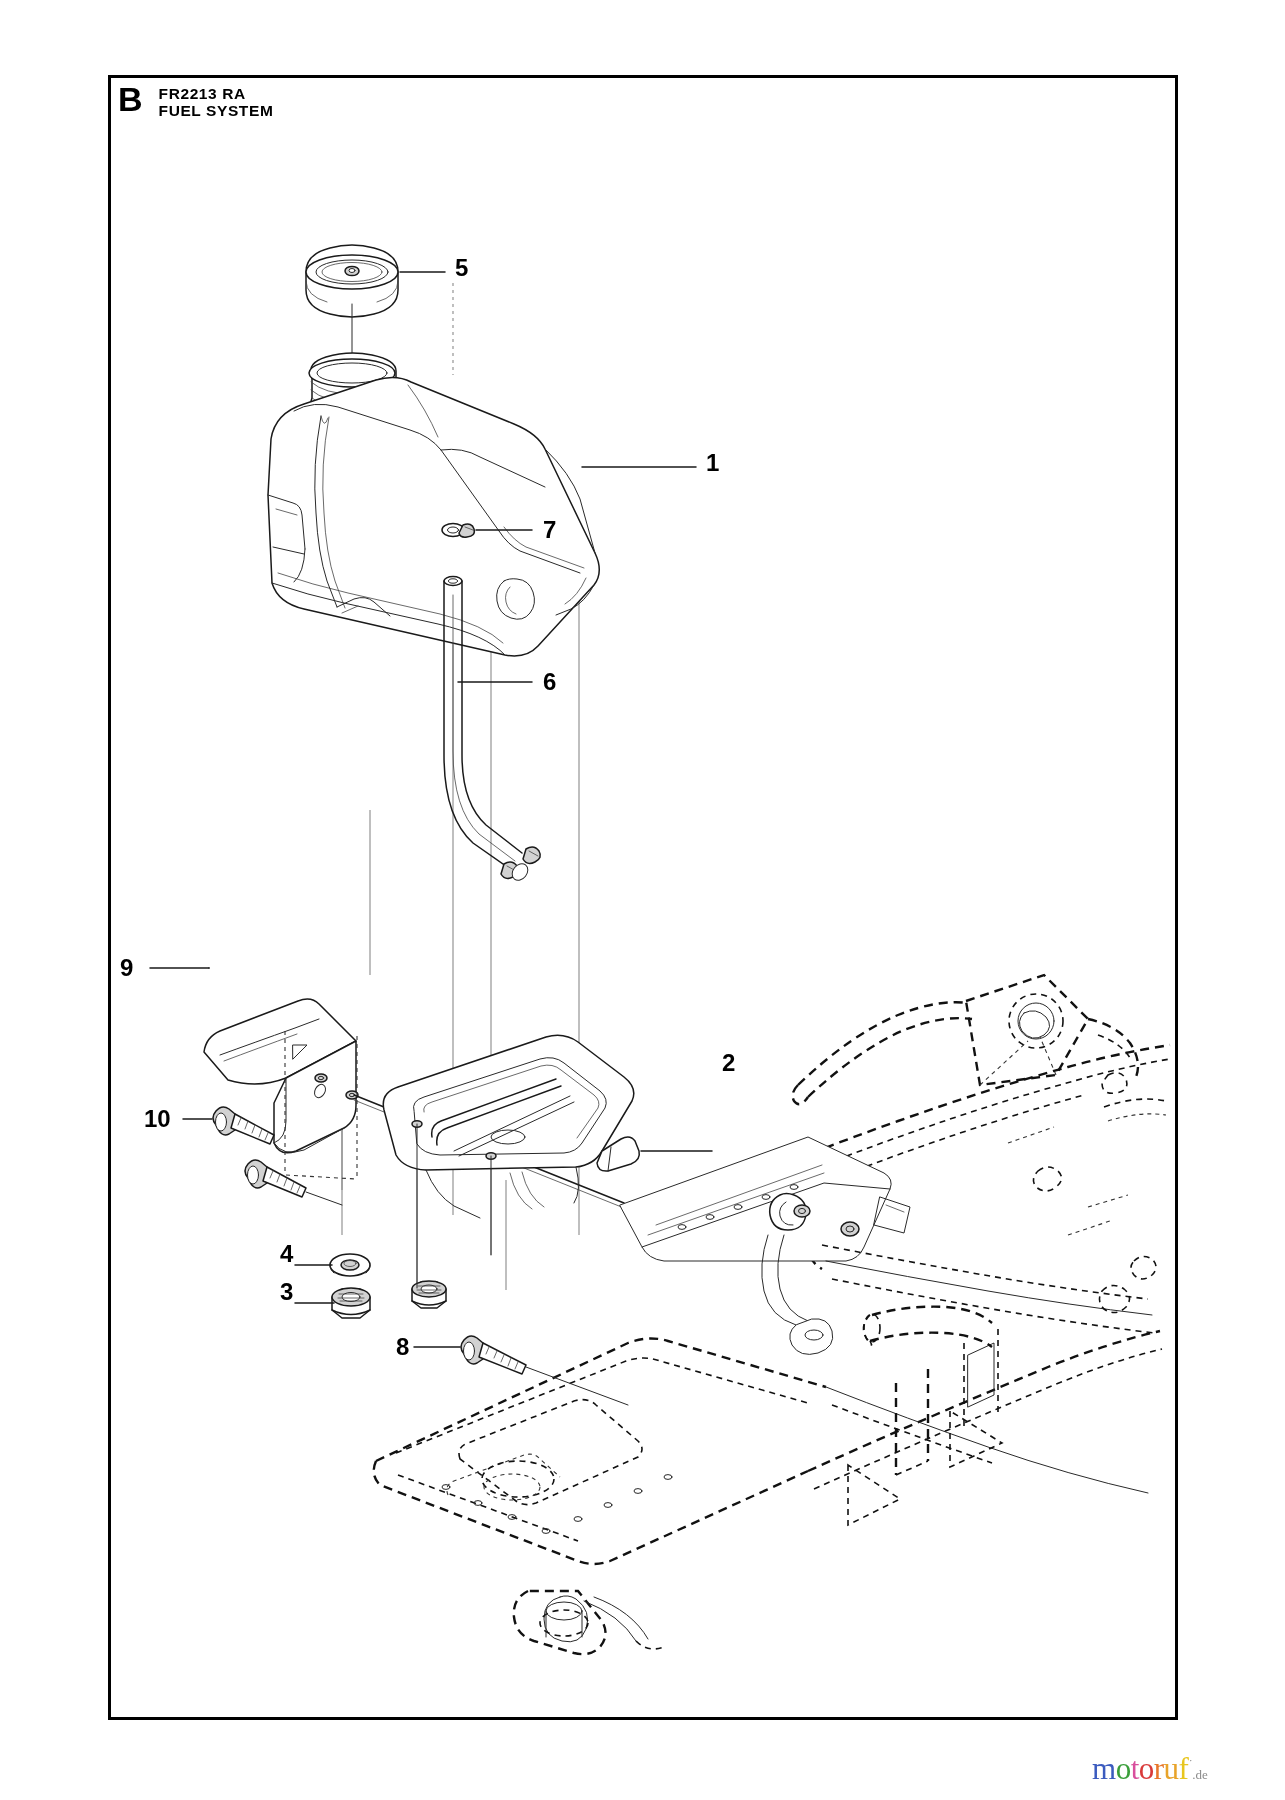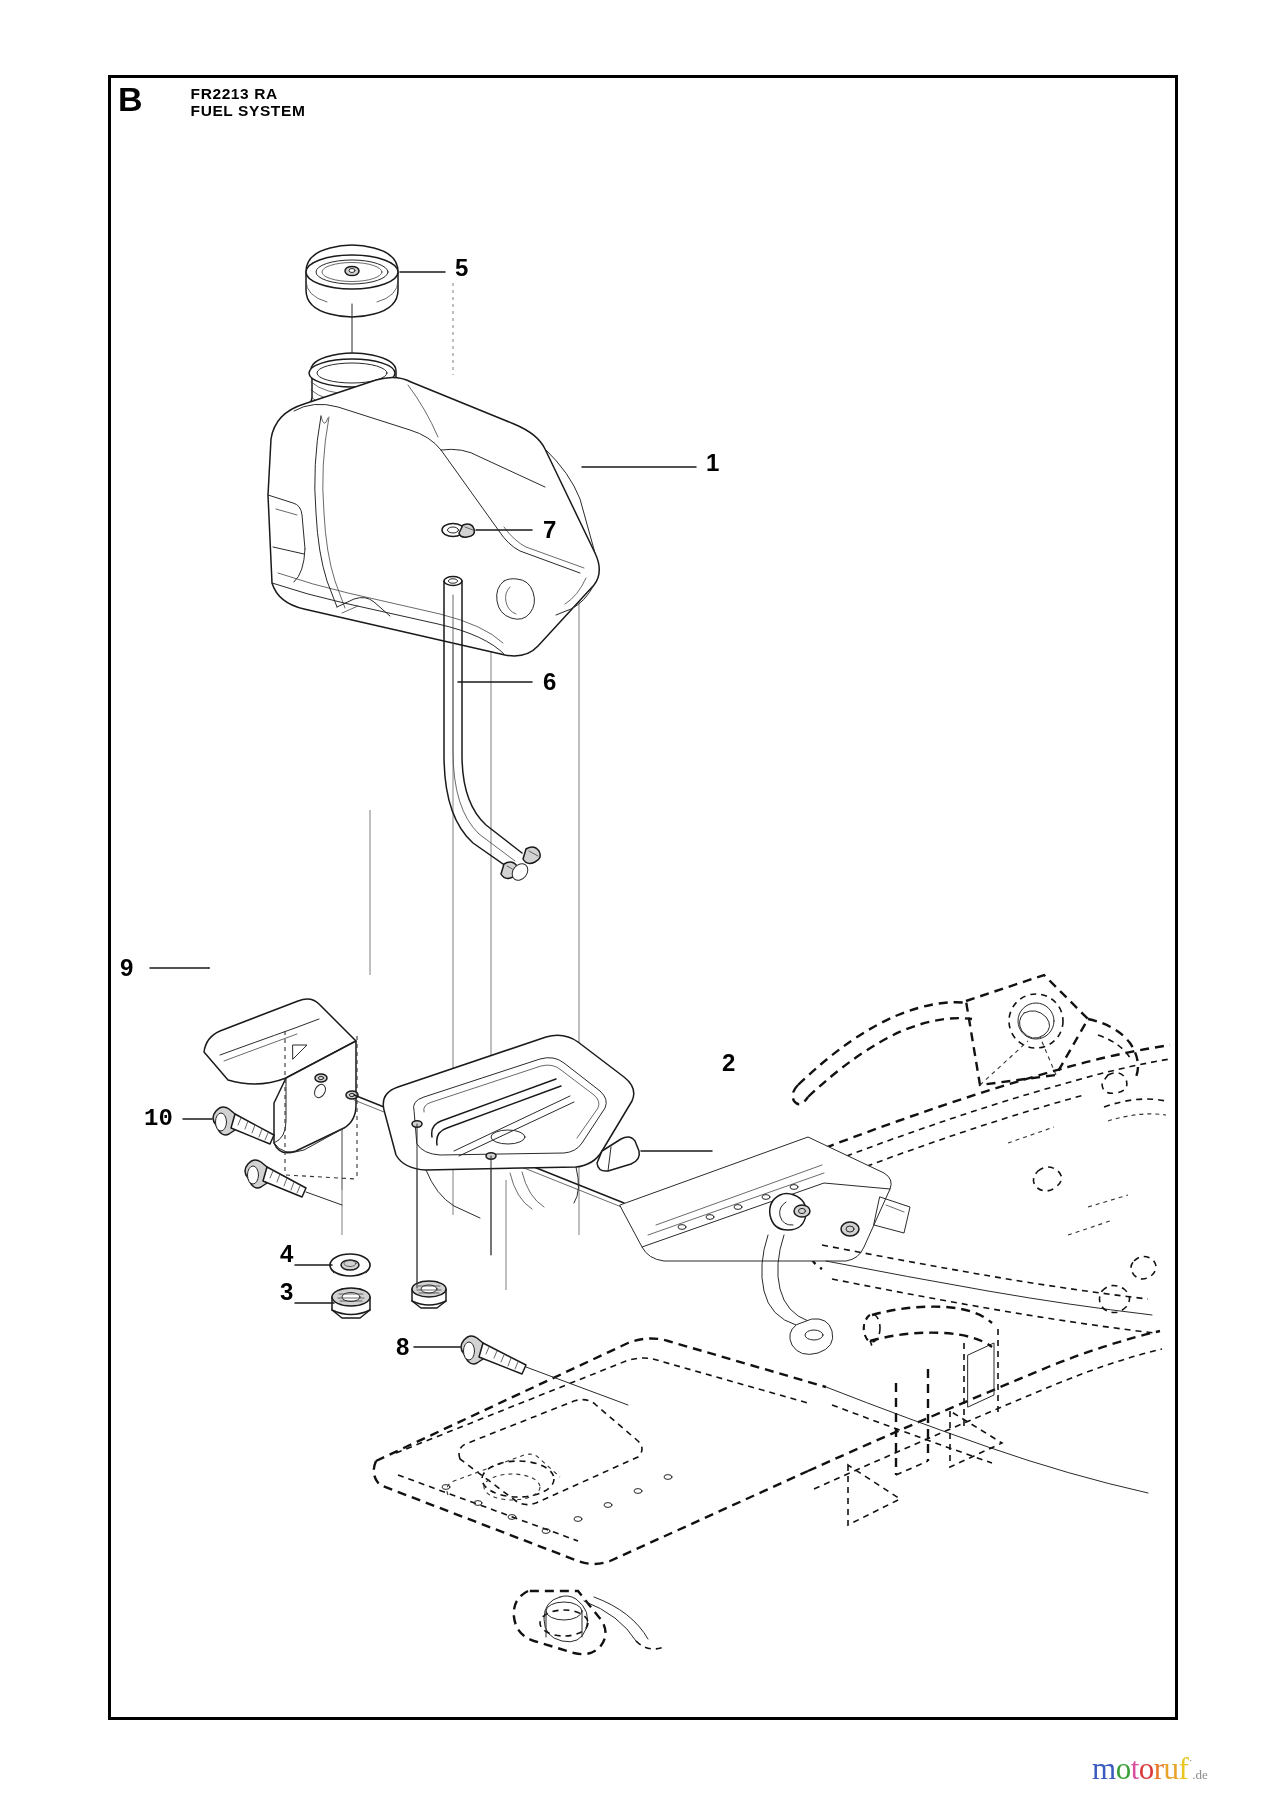--- a/index.html
+++ b/index.html
@@ -16,21 +16,21 @@
     position:absolute;left:108px;top:75px;width:1070px;height:1645px;
     border:3px solid #000;background:#fff;box-sizing:border-box;
   }
 
   
   .header{position:absolute;left:118px;top:82px;display:flex;align-items:flex-start;gap:16px;}
   .section-letter{
     font-size:34px;font-weight:bold;line-height:34px;letter-spacing:0px;
     font-family:"Liberation Sans","DejaVu Sans",sans-serif;
   }
-  .header-titles{padding-top:3px;margin-left:32px;}
+  .header-titles{padding-top:3px;}
   .model-line,.system-line{
     font-size:15.5px;font-weight:bold;line-height:17px;letter-spacing:0.6px;
     white-space:nowrap;
   }
 
   
   .callout{
     position:absolute;font-size:24px;font-weight:bold;line-height:24px;
     font-family:"Liberation Sans","DejaVu Sans",sans-serif;
     white-space:nowrap;
@@ -499,19 +499,19 @@
 
   <div class="callout" style="left:706px;top:451px;">1</div>
   <div class="callout" style="left:722px;top:1051px;">2</div>
   <div class="callout" style="left:280px;top:1280px;">3</div>
   <div class="callout" style="left:280px;top:1242px;">4</div>
   <div class="callout" style="left:455px;top:256px;">5</div>
   <div class="callout" style="left:543px;top:670px;">6</div>
   <div class="callout" style="left:543px;top:518px;">7</div>
   <div class="callout" style="left:396px;top:1335px;">8</div>
   <div class="callout" style="left:120px;top:956px;">9</div>
-  <div class="callout" style="left:144px;top:1107px;font-family:Liberation Mono, monospace;">10</div>
+  <div class="callout" style="left:144px;top:1107px;">10</div>
 
   <div class="watermark">
     <span style="color: rgb(59, 91, 191);">m</span><span style="color: rgb(58, 158, 58);">o</span><span style="color: rgb(217, 79, 158);">t</span><span style="color: rgb(217, 58, 58);">o</span><span style="color: rgb(232, 118, 42);">r</span><span style="color: rgb(232, 163, 42);">u</span><span style="color: rgb(232, 198, 31);">f</span><span class="wm-dot" style="color: rgb(154, 154, 154);">˙</span><span class="d" style="color: rgb(140, 140, 140);">.de</span>
   </div>
 
 </div>
 
 </body></html>

